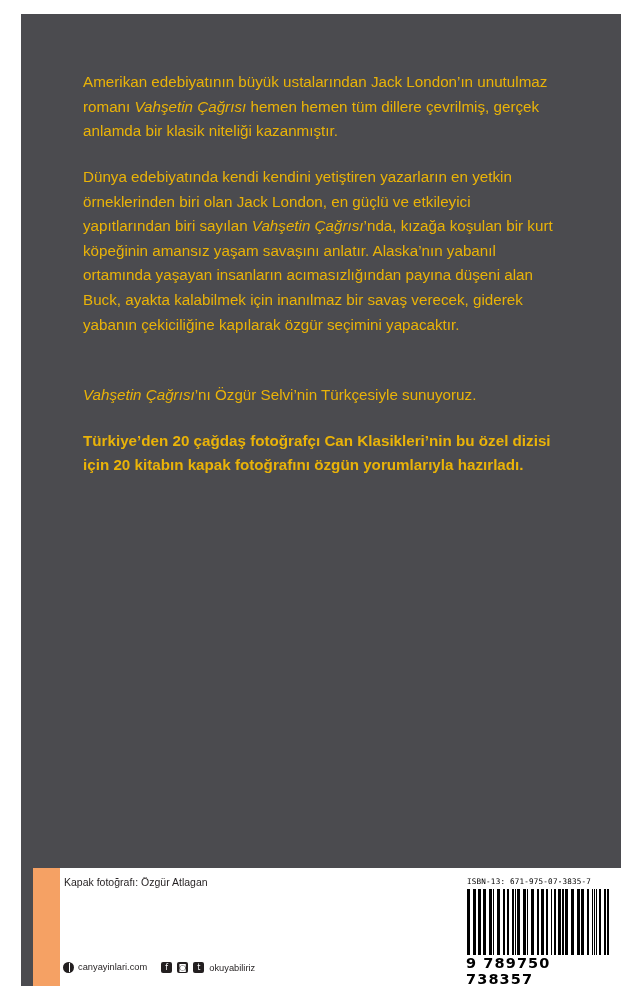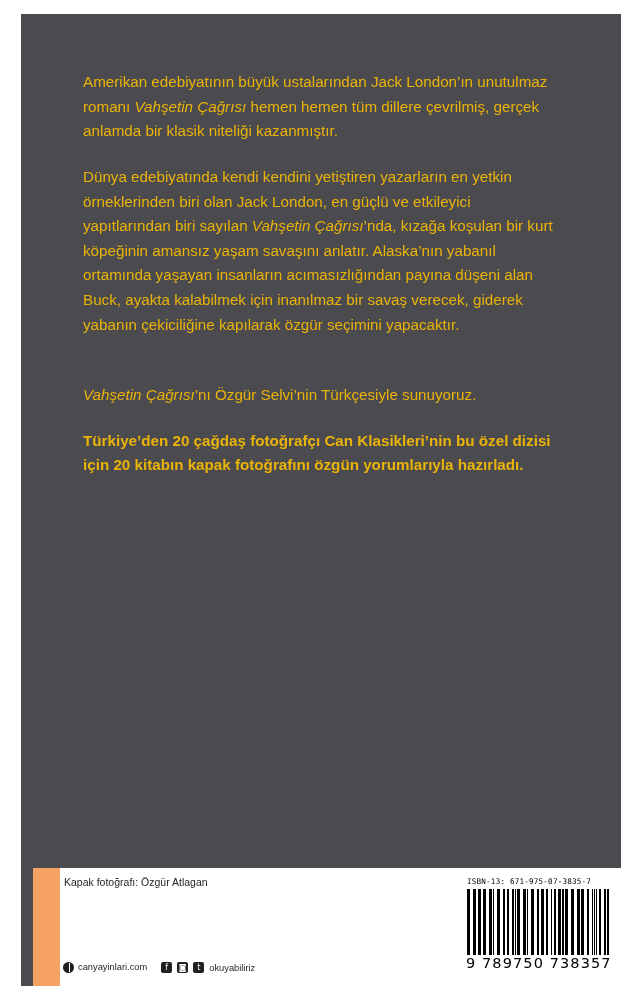--- a/index.html
+++ b/index.html
@@ -187,21 +187,21 @@
     height: 100%;
   }
   .barnum {
     position: absolute;
     left: 3px;
     top: 80px;
     font-family: "DejaVu Sans", sans-serif;
     font-size: 14.5px;
     letter-spacing: 1.1px;
     color: #000;
-    font-weight: normal;
+    font-weight: bold;
   }
 </style>
 </head>
 <body>
 
 <div id="page">
   <div class="cover">
 
     <div class="blurb">
       <p><span>Amerikan edebiyatının büyük ustalarından Jack London’ın unutulmaz romanı </span><em>Vahşetin Çağrısı</em><span> hemen hemen tüm dillere çevrilmiş, gerçek anlamda bir klasik niteliği kazanmıştır.</span></p>

